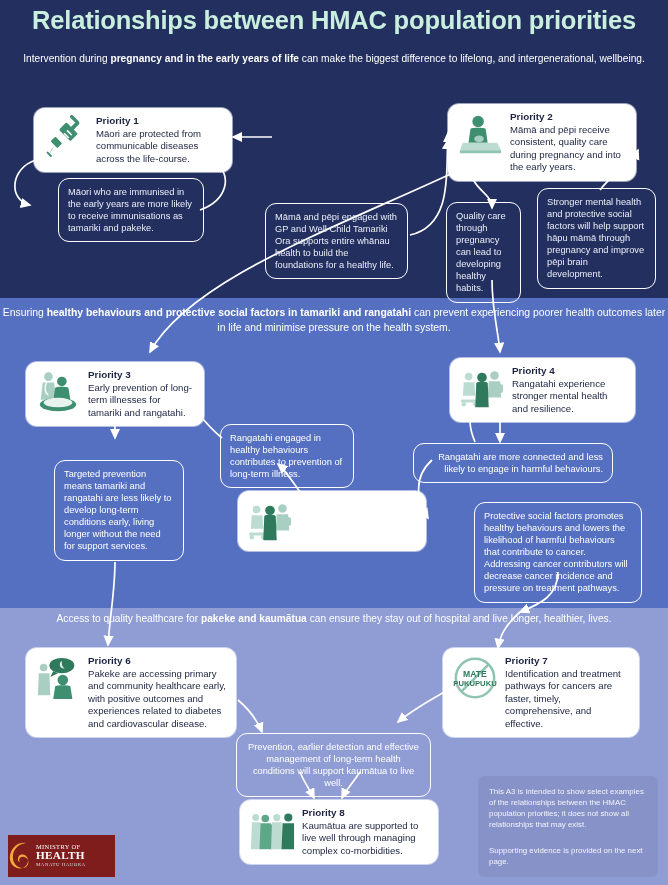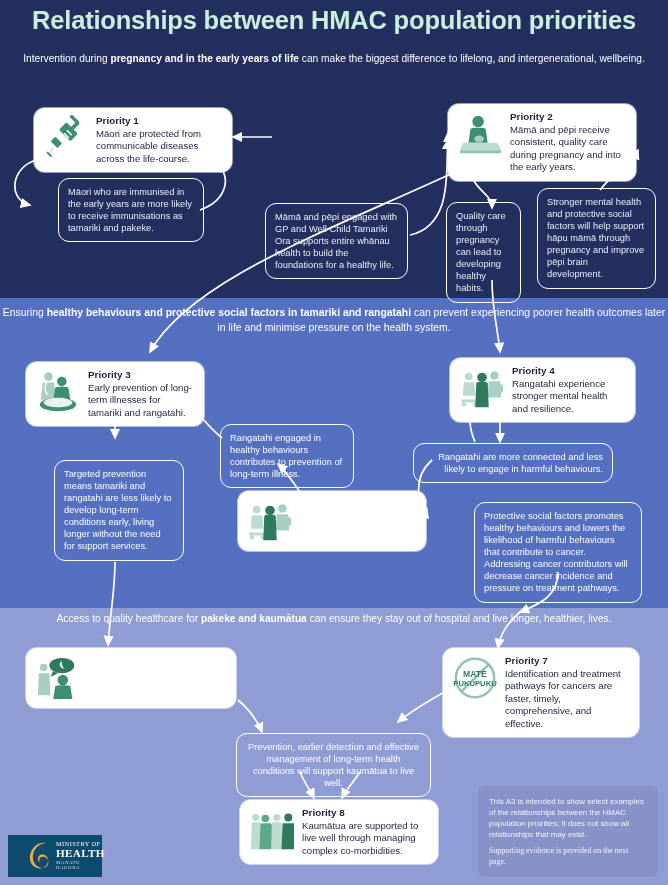--- a/index.html
+++ b/index.html
@@ -73,29 +73,29 @@
     position: absolute;
     right: 10px; bottom: 8px;
     width: 180px;
     background: #8792c8;
     border-radius: 6px;
     padding: 10px 11px;
     color: #f2f4fb;
     font-size: 7.9px;
     line-height: 1.42;
   }
-  #footnote p + p { margin-top: 4px; font-family: Liberation Serif, serif; }
+  #footnote p + p { margin-top: 14px; }
 
   
   #moh-logo {
     position: absolute; left: 8px; bottom: 8px;
-    width: 94px; height: 42px;
-    background: #0c4a6e;
+    width: 107px; height: 42px;
+    background: #7f1d1d;
     display: flex; align-items: center;
-    padding: 3px 20px;
+    padding: 3px 0;
   }
   #moh-logo .koru { width: 26px; height: 32px; flex: 0 0 auto; }
   #moh-logo .wordmark { color: #ffffff; margin-left: 2px; line-height: 1; }
   #moh-logo .l1 { font-size: 6.4px; letter-spacing: 0.4px; font-family: "Liberation Serif", serif; }
   #moh-logo .l2 { font-size: 11.2px; font-weight: bold; letter-spacing: 0.3px; font-family: "Liberation Serif", serif; }
   #moh-logo .l3 { font-size: 4.9px; letter-spacing: 0.5px; margin-top: 2px; color: #d9dde8; font-family: "Liberation Serif", serif; }
 </style>
 </head>
 <body>
 
@@ -331,20 +331,24 @@
           <ellipse cx="28" cy="11" rx="13" ry="8"></ellipse>
           <path d="M19,17 L16,23 L24,19 z"></path>
         </g>
         <path d="M28,6 C24,9 26,15 31,14 C28,12 28,9 28,6 z" fill="#d7ece4"></path>
         <g fill="#3e8f70">
           <circle cx="29" cy="26" r="5.5"></circle>
           <path d="M21,33 C21,31 37,31 37,33 L39,46 L19,46 z"></path>
         </g>
       </svg>
     </span>
+    <span class="ptxt">
+      <span class="ptitle">Priority 6</span>
+      <span>Pakeke are accessing primary and community healthcare early, with positive outcomes and experiences related to diabetes and cardiovascular disease.</span>
+    </span>
   </div>
 
   <div class="node priority" id="p7" style="left:443px; top:648px; width:196px;">
     <span class="icon">
       <svg viewBox="0 0 48 48" width="46" height="46">
         <circle cx="24" cy="24" r="20" fill="none" stroke="#8fc3b2" stroke-width="2.6"></circle>
         <line x1="10" y1="38" x2="38" y2="10" stroke="#8fc3b2" stroke-width="2.6"></line>
         <text x="24" y="23" text-anchor="middle" font-family="Liberation Sans, sans-serif" font-size="9" font-weight="bold" fill="#2f7a5c">MATE</text>
         <text x="24" y="32" text-anchor="middle" font-family="Liberation Sans, sans-serif" font-size="8" font-weight="bold" fill="#2f7a5c">PUKUPUKU</text>
       </svg>

